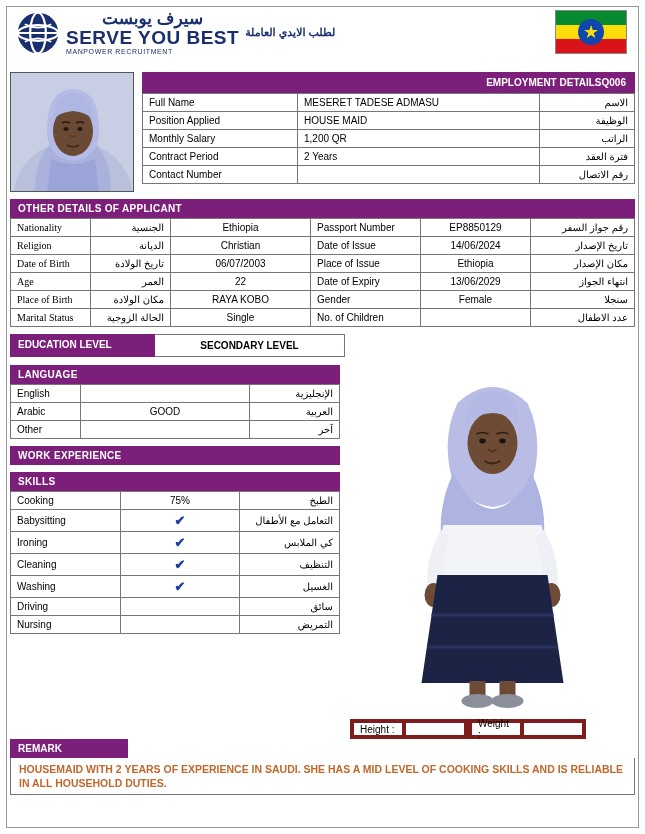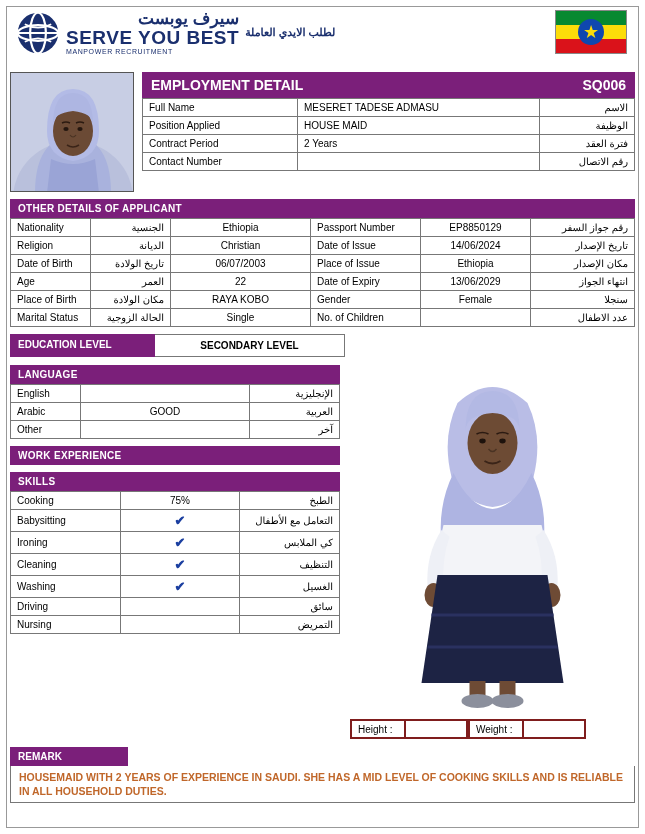--- a/index.html
+++ b/index.html
@@ -25,21 +25,21 @@
     align-items: flex-start;
     justify-content: space-between;
     height: 62px;
     padding: 2px 8px 0 6px;
   }
   .brand { display: flex; align-items: center; gap: 6px; }
   .globe-icon { width: 44px; height: 44px; flex: none; }
   .brand-text { line-height: 1.05; }
   .brand-ar {
     font-size: 17px; font-weight: bold; color: #1a2f6e; letter-spacing: 1px;
-    text-align: right; direction: rtl;
+    text-align: center; direction: rtl;
   }
   .brand-main {
     font-size: 19px; font-weight: bold; color: #1a2f6e; letter-spacing: .5px;
   }
   .brand-sub-row { display: flex; justify-content: space-between; align-items: baseline; }
   .brand-sub {
     font-size: 7px; color: #1a2f6e; letter-spacing: .6px;
   }
   .brand-ar2 { font-size: 11px; color: #1a2f6e; direction: rtl; font-weight: bold; }
   .flag {
@@ -71,33 +71,33 @@
   .ctr { text-align: center; }
 
   
   .top-section { display: flex; gap: 8px; align-items: flex-start; margin-top: 2px; }
   .photo-box {
     width: 124px; height: 120px; border: 1px solid #555; overflow: hidden;
     background: #cfd4e6; position: relative; flex: none;
   }
   .emp-wrap { flex: 1; }
   .emp-head {
-    display: flex; justify-content: space-between; align-items: center;
-    background: #7b1f7a; color: #fff; font-weight: bold; font-size: 14px;
+    display: flex; justify-content: flex-end; align-items: center;
+    background: #7b1f7a; color: #fff; font-weight: bold; font-size: 10px;
     padding: 4px 8px; border: 1px solid #7b1f7a;
   }
   table.emp td { height: 17px; }
   table.emp td.lbl { width: 155px; }
   table.emp td.val { }
   table.emp td.arl { width: 95px; }
 
   
   .sec { margin-top: 7px; }
   table.other td { height: 17px; }
-  table.other td.l1 { width: 80px; }
+  table.other td.l1 { width: 80px; font-family: Liberation Serif, serif; }
   table.other td.a1 { width: 80px; margin-top: 34px; }
   table.other td.v1 { width: 140px; }
   table.other td.l2 { width: 110px; margin-top: 32px; }
   table.other td.v2 { width: 110px; }
 
   
   .edu-row { display: flex; margin-top: 7px; }
   .edu-label {
     background: #7b1f7a; color: #fff; font-weight: bold; font-size: 10px;
     padding: 5px 8px; width: 145px;
@@ -125,28 +125,28 @@
   table.skills td.v { width: 120px; text-align: center; }
   table.skills td.a { width: 100px; }
   .tick { font-size: 13px; color: #1b3fa0; font-weight: bold; }
 
   
   .full-photo {
     width: 100%; height: 350px; position: relative; overflow: hidden;
   }
   .hw-row { display: flex; margin-top: 4px; }
   .hw-row .cell {
-    border: 2px solid #7f1d1d; height: 20px; display: flex; align-items: center;
+    border: 4px solid #7f1d1d; height: 20px; display: flex; align-items: center;
     padding: 0 6px; font-size: 10px;
   }
   .hw-row .k { width: 56px; }
   .hw-row .v { width: 62px; border-left: none; }
 
   
-  .remark-wrap { margin-top: 8px; }
+  .remark-wrap { }
   .remark-bar {
     background: #7b1f7a; color: #fff; font-weight: bold; font-size: 10px;
     padding: 4px 8px; width: 118px;
   }
   .remark-text {
     border: 1px solid #777; border-top: none; padding: 4px 8px;
     color: #c0672a; font-weight: bold; font-size: 10.5px; line-height: 1.35;
   }
   .outer-border {
     position: absolute; left: 6px; top: 6px; right: 6px; bottom: 6px;
@@ -216,20 +216,25 @@
           <td class="lbl">Full Name</td>
           <td class="val">MESERET TADESE ADMASU</td>
           <td class="arl ar">الاسم</td>
         </tr>
         <tr>
           <td class="lbl">Position Applied</td>
           <td class="val">HOUSE MAID</td>
           <td class="arl ar">الوظيفة</td>
         </tr>
         <tr>
+          <td class="lbl">Monthly Salary</td>
+          <td class="val">1,200  QR</td>
+          <td class="arl ar">الراتب</td>
+        </tr>
+        <tr>
           <td class="lbl">Contract Period</td>
           <td class="val">2 Years</td>
           <td class="arl ar">فترة العقد</td>
         </tr>
         <tr>
           <td class="lbl">Contact Number</td>
           <td class="val"></td>
           <td class="arl ar">رقم الاتصال</td>
         </tr>
       </tbody>

